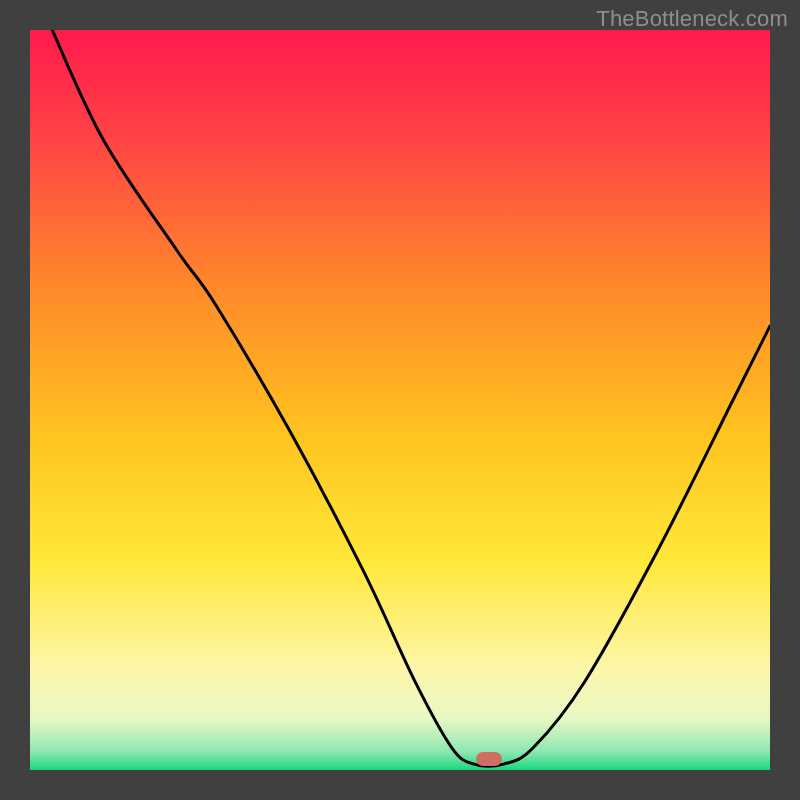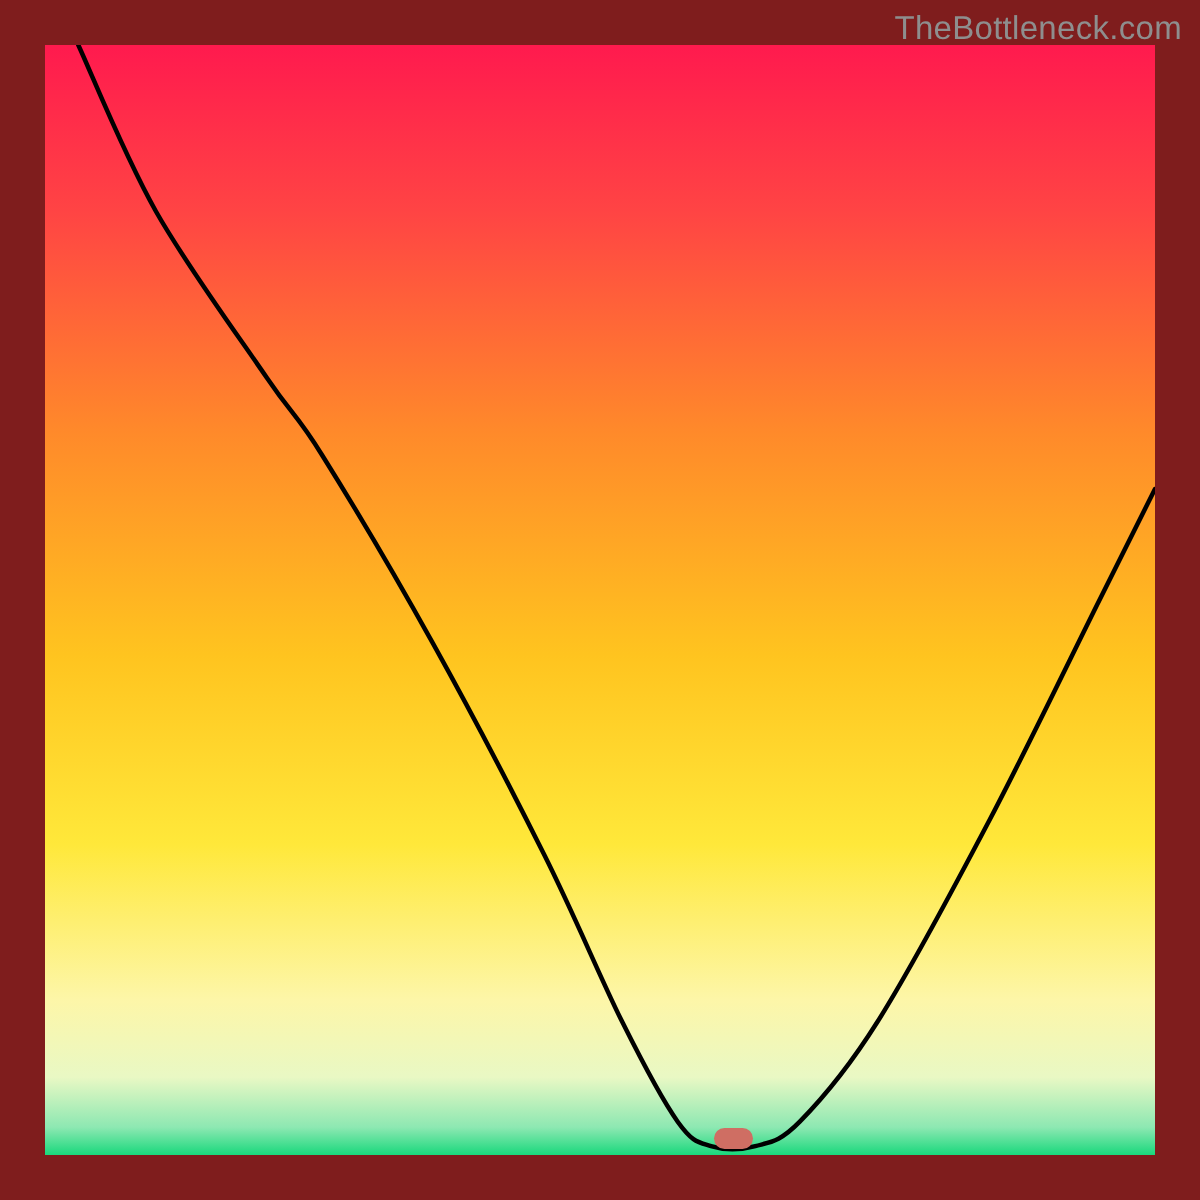--- a/index.html
+++ b/index.html
@@ -9,21 +9,21 @@
     height: 800px;
     background: #000000;
     overflow: hidden;
   }
   .frame {
     position: absolute;
     left: 0;
     top: 0;
     width: 800px;
     height: 800px;
-    background: #7f1d1d;
+    background: #404040;
   }
   .plot {
     position: absolute;
     left: 30px;
     top: 30px;
     width: 740px;
     height: 740px;
     overflow: hidden;
   }
   .gradient {

